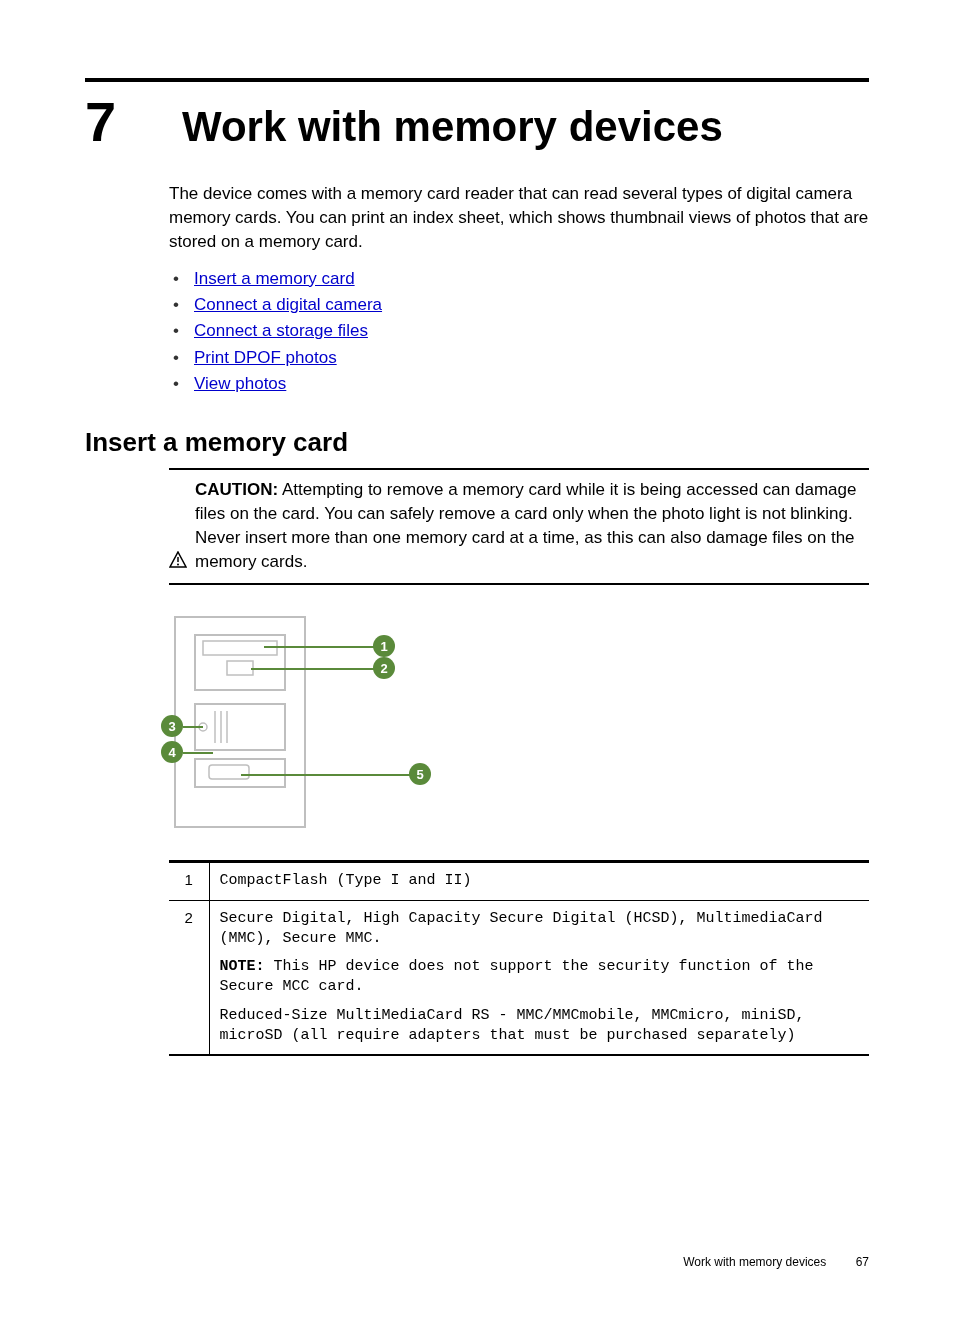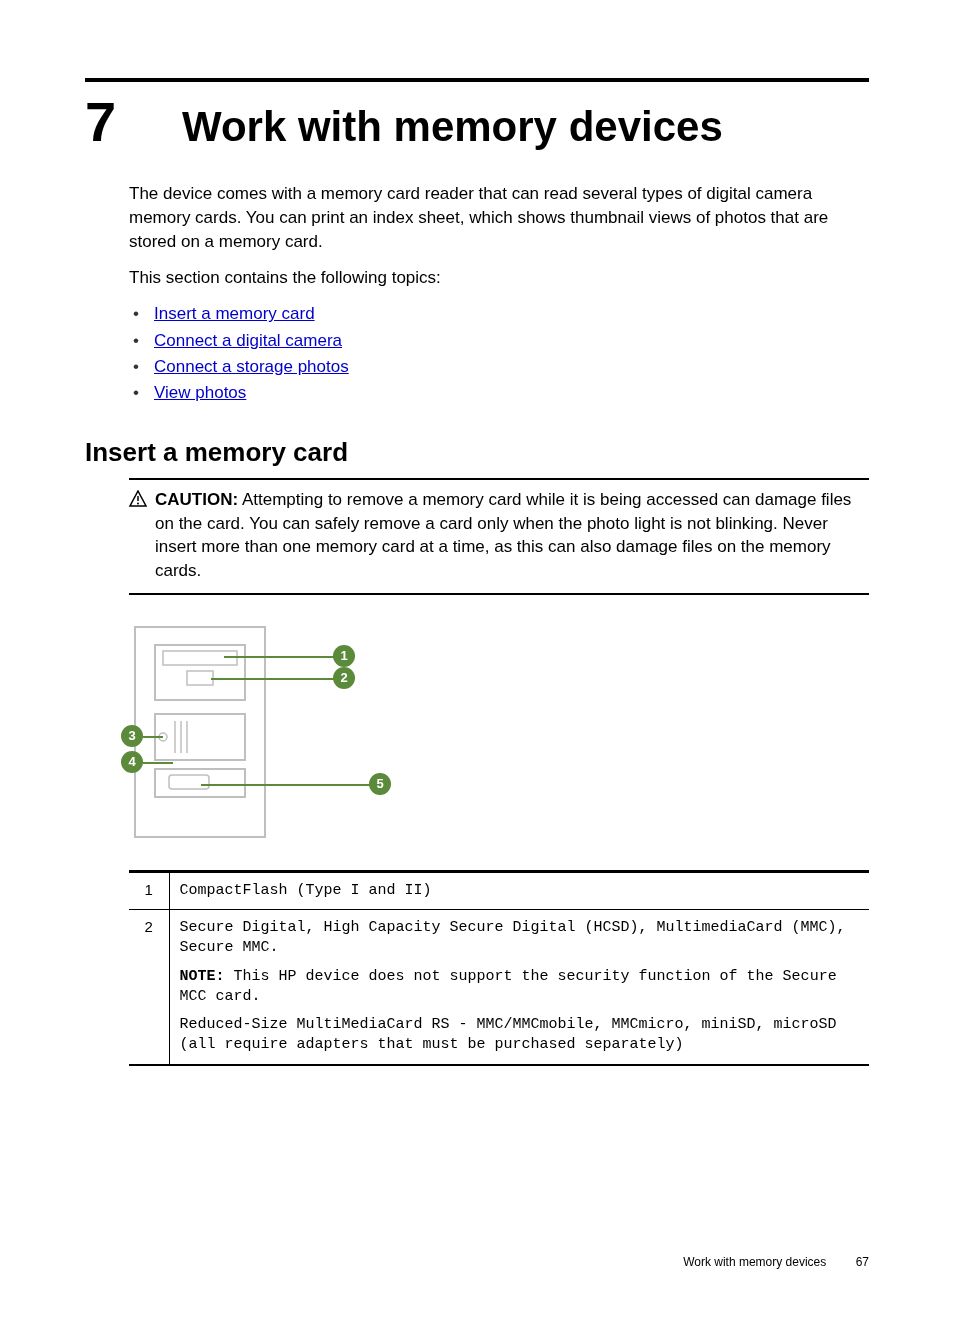--- a/index.html
+++ b/index.html
@@ -29,21 +29,21 @@
       font-weight: bold;
       width: 97px;
       line-height: 1;
     }
     .chapter-title {
       font-size: 42px;
       font-weight: bold;
       line-height: 1.1;
     }
     .content-indent {
-      margin-left: 44px;
+      margin-left: 84px;
     }
     .para {
       font-size: 17px;
       line-height: 1.4;
       margin-bottom: 12px;
     }
     .topics-list {
       list-style: none;
       margin-bottom: 30px;
     }
@@ -69,21 +69,21 @@
       font-weight: bold;
       margin-bottom: 10px;
       margin-left: 0;
     }
     .callout {
       border-top: 2px solid #000;
       border-bottom: 2px solid #000;
       padding: 8px 0 10px 0;
       margin: 10px 0 14px 0;
       display: flex;
-      align-items: flex-start;
+      align-items: flex-end;
       gap: 8px;
     }
     .callout-icon {
       flex-shrink: 0;
       margin-top: 2px;
     }
     .callout-text {
       font-size: 17px;
       line-height: 1.4;
     }
@@ -171,25 +171,25 @@
 
 <div class="page-rule"></div>
 
 <div class="chapter-header">
   <div class="chapter-number">7</div>
   <div class="chapter-title">Work with memory devices</div>
 </div>
 
 <div class="content-indent">
   <p class="para">The device comes with a memory card reader that can read several types of digital camera memory cards. You can print an index sheet, which shows thumbnail views of photos that are stored on a memory card.</p>
-  <p class="para">This section contains the following topics:</p>
   <ul class="topics-list">
     <li><a class="topic-link">Insert a memory card</a></li>
     <li><a class="topic-link">Connect a digital camera</a></li>
-    <li><a class="topic-link">Connect a storage photos</a></li>
+    <li><a class="topic-link">Connect a storage files</a></li>
+    <li><a class="topic-link">Print DPOF photos</a></li>
     <li><a class="topic-link">View photos</a></li>
   </ul>
 </div>
 
 <h2 class="section-heading">Insert a memory card</h2>
 
 <div class="content-indent">
 
   <div class="callout">
     <span class="callout-icon">

